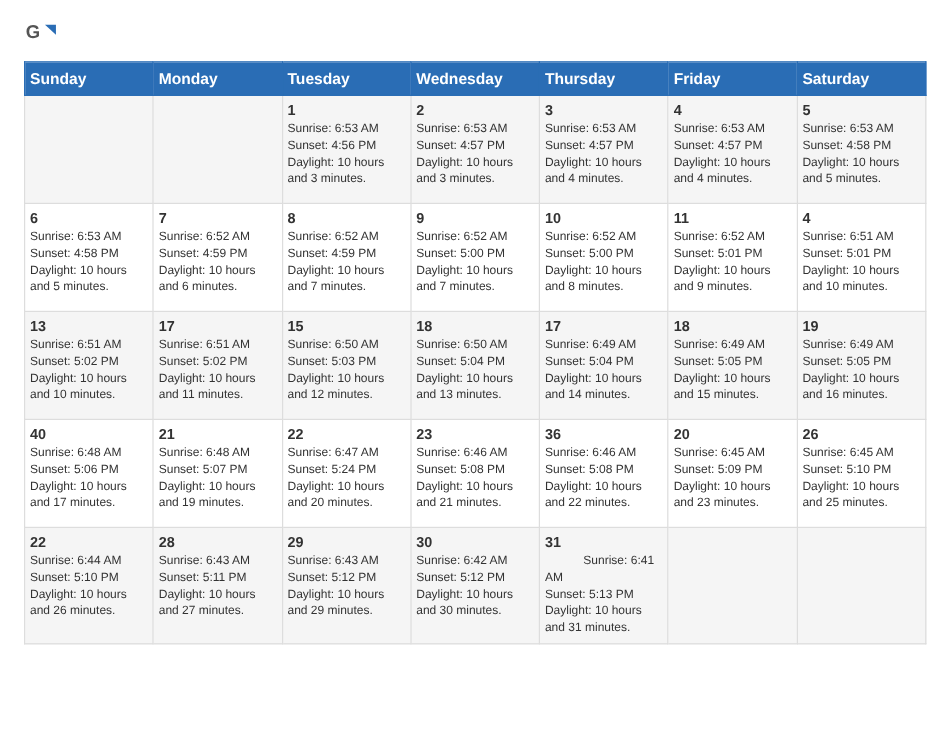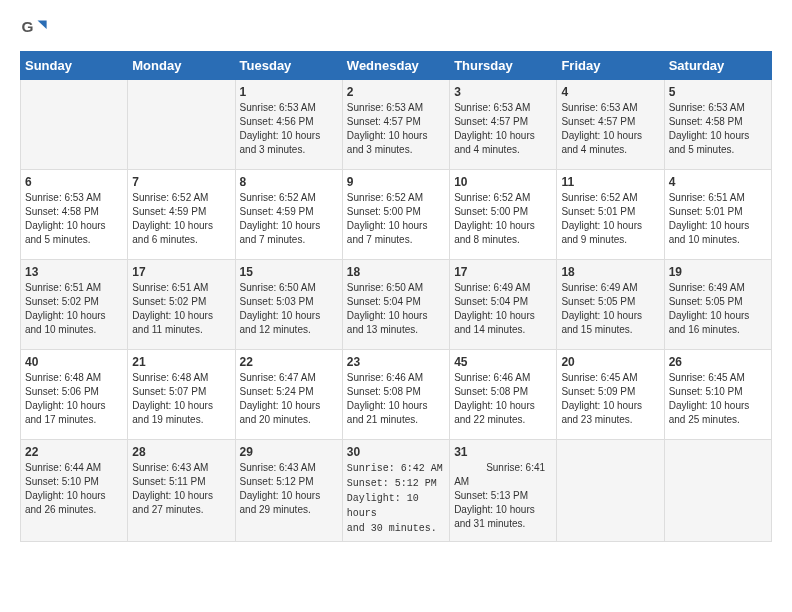--- a/index.html
+++ b/index.html
@@ -220,21 +220,21 @@
 Daylight: 10 hours
 and 19 minutes.</span></td>
         <td><span class="day-num">22</span><span class="day-info" style="white-space: pre-line;">Sunrise: 6:47 AM
 Sunset: 5:24 PM
 Daylight: 10 hours
 and 20 minutes.</span></td>
         <td><span class="day-num">23</span><span class="day-info" style="white-space: pre-line;">Sunrise: 6:46 AM
 Sunset: 5:08 PM
 Daylight: 10 hours
 and 21 minutes.</span></td>
-        <td><span class="day-num">45</span><span class="day-info" style="white-space: pre-line;">Sunrise: 6:46 AM
+        <td><span class="day-num">36</span><span class="day-info" style="white-space: pre-line;">Sunrise: 6:46 AM
 Sunset: 5:08 PM
 Daylight: 10 hours
 and 22 minutes.</span></td>
         <td><span class="day-num">20</span><span class="day-info" style="white-space: pre-line;">Sunrise: 6:45 AM
 Sunset: 5:09 PM
 Daylight: 10 hours
 and 23 minutes.</span></td>
         <td><span class="day-num">26</span><span class="day-info" style="white-space: pre-line;">Sunrise: 6:45 AM
 Sunset: 5:10 PM
 Daylight: 10 hours
@@ -246,21 +246,21 @@
 Daylight: 10 hours
 and 26 minutes.</span></td>
         <td><span class="day-num">28</span><span class="day-info" style="white-space: pre-line;">Sunrise: 6:43 AM
 Sunset: 5:11 PM
 Daylight: 10 hours
 and 27 minutes.</span></td>
         <td><span class="day-num">29</span><span class="day-info" style="white-space: pre-line;">Sunrise: 6:43 AM
 Sunset: 5:12 PM
 Daylight: 10 hours
 and 29 minutes.</span></td>
-        <td><span class="day-num">30</span><span class="day-info" style="white-space: pre-line; font-family: Liberation Mono, monospace;">Sunrise: 6:42 AM
+        <td><span class="day-num">30</span><span class="day-info" style="white-space: pre-line;">Sunrise: 6:42 AM
 Sunset: 5:12 PM
 Daylight: 10 hours
 and 30 minutes.</span></td>
         <td><span class="day-num">31</span><span class="day-info" style="white-space: pre-line; margin-left: 32px;">Sunrise: 6:41 AM
 Sunset: 5:13 PM
 Daylight: 10 hours
 and 31 minutes.</span></td>
         <td></td>
         <td></td>
       </tr>

